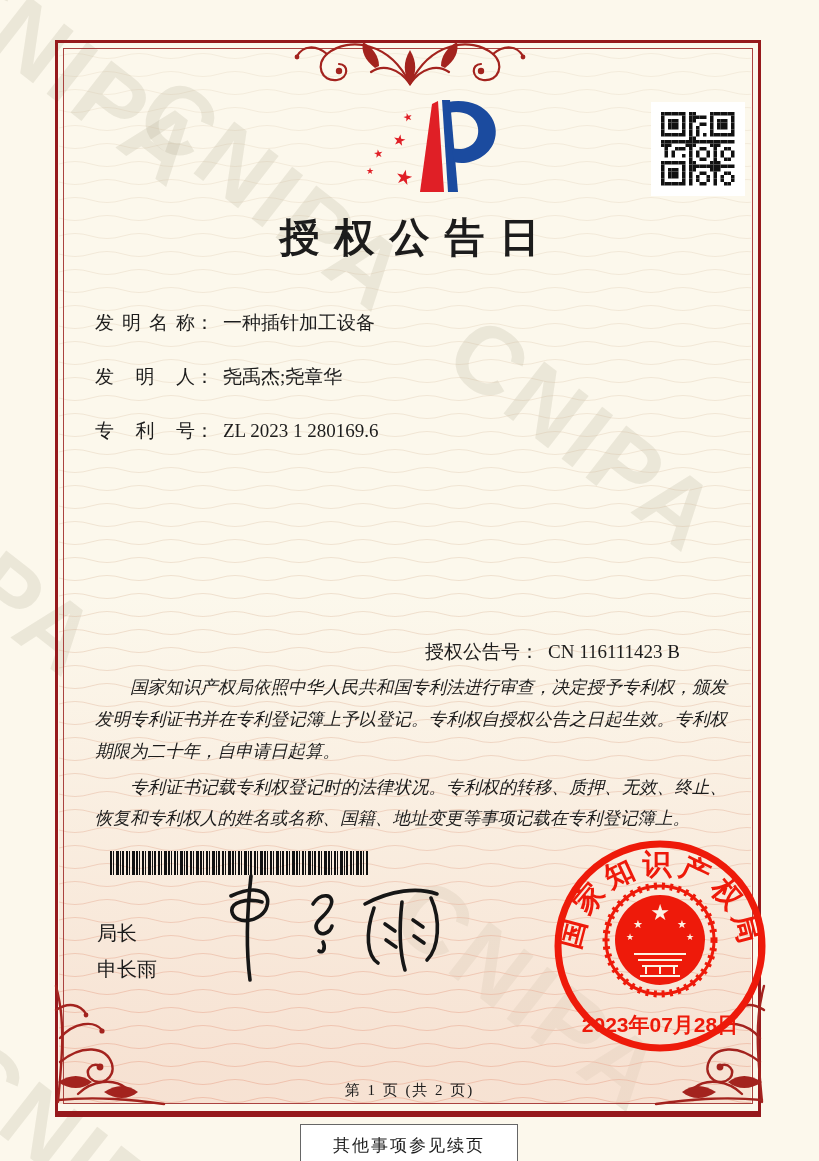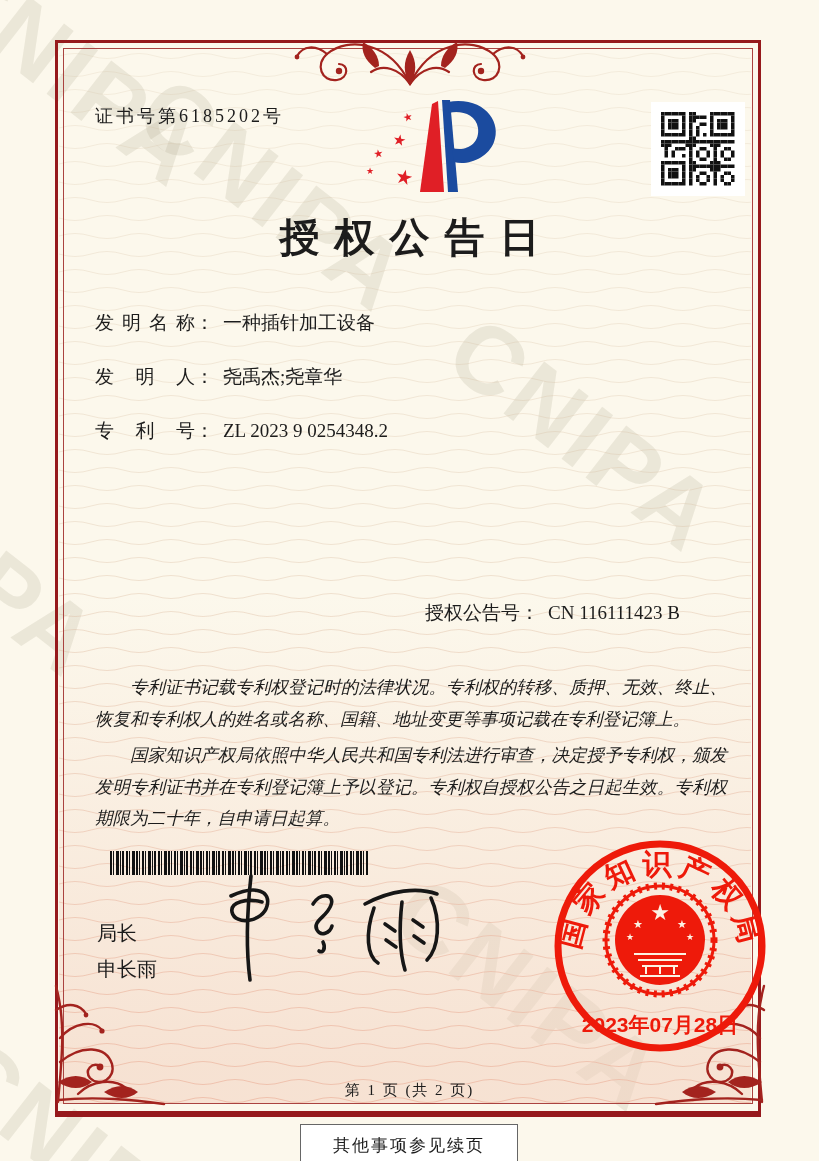--- a/index.html
+++ b/index.html
@@ -191,21 +191,20 @@
     </g>
     <g fill="#a3231e">
       <path d="M10,100 C22,92 34,92 44,100 C34,108 22,108 10,100 Z"></path>
       <path d="M56,110 C68,102 80,102 90,110 C80,118 68,118 56,110 Z"></path>
       <circle cx="52" cy="85" r="3.4"></circle>
         <circle cx="54" cy="49" r="2.6"></circle>
         <circle cx="38" cy="33" r="2.4"></circle>
     </g>
   </svg>
 
-  <div class="cert-no">证书号第6185202号</div>
 
   <svg class="logo" width="160" height="104" viewBox="0 0 160 104">
     <g>
       <text x="52" y="26" font-size="11" fill="#e01f26" transform="rotate(-15 52 26)">★</text>
       <text x="40" y="48" font-size="15" fill="#e01f26" transform="rotate(10 40 48)">★</text>
       <text x="22" y="62" font-size="11" fill="#e01f26" transform="rotate(-8 22 62)">★</text>
       <text x="14" y="78" font-size="9" fill="#e01f26">★</text>
       <text x="42" y="86" font-size="20" fill="#e01f26" transform="rotate(12 42 86)">★</text>
     </g>
     <polygon points="80,8 86,5 92,96 68,96" fill="#e01f26"></polygon>
@@ -450,29 +449,29 @@
 
   <div class="doc-title">授权公告日</div>
 
   <div class="frow" style="top:364px;">
     <span class="flabel">发明人</span><span>：</span><span class="fvalue">尧禹杰;尧章华</span>
   </div>
   <div class="frow" style="top:310px;">
     <span class="flabel">发明名称</span><span>：</span><span class="fvalue">一种插针加工设备</span>
   </div>
   <div class="frow" style="top:418px;">
-    <span class="flabel">专利号</span><span>：</span><span class="fvalue">ZL 2023 9 0254348.2</span>
+    <span class="flabel">专利号</span><span>：</span><span class="fvalue">ZL 2023 1 280169.6</span>
   </div>
-  <div class="frow2" style="top:600px;">
+  <div class="frow2" style="top:639px;">
     <span>授权公告号</span><span>：</span><span class="fvalue">CN 116111423 B</span>
   </div>
 
   <div class="law" style="top:672px;">
+    <p>国家知识产权局依照中华人民共和国专利法进行审查，决定授予专利权，颁发发明专利证书并在专利登记簿上予以登记。专利权自授权公告之日起生效。专利权期限为二十年，自申请日起算。</p>
     <p>专利证书记载专利权登记时的法律状况。专利权的转移、质押、无效、终止、恢复和专利权人的姓名或名称、国籍、地址变更等事项记载在专利登记簿上。</p>
-    <p>国家知识产权局依照中华人民共和国专利法进行审查，决定授予专利权，颁发发明专利证书并在专利登记簿上予以登记。专利权自授权公告之日起生效。专利权期限为二十年，自申请日起算。</p>
   </div>
 
   <div class="barcode" id="barcode">
       <div class="bar" style="width: 2px;"></div>
       <div class="gap" style="width: 1px;"></div>
       <div class="bar" style="width: 1px;"></div>
       <div class="gap" style="width: 2px;"></div>
       <div class="bar" style="width: 3px;"></div>
       <div class="gap" style="width: 1px;"></div>
       <div class="bar" style="width: 1px;"></div>

